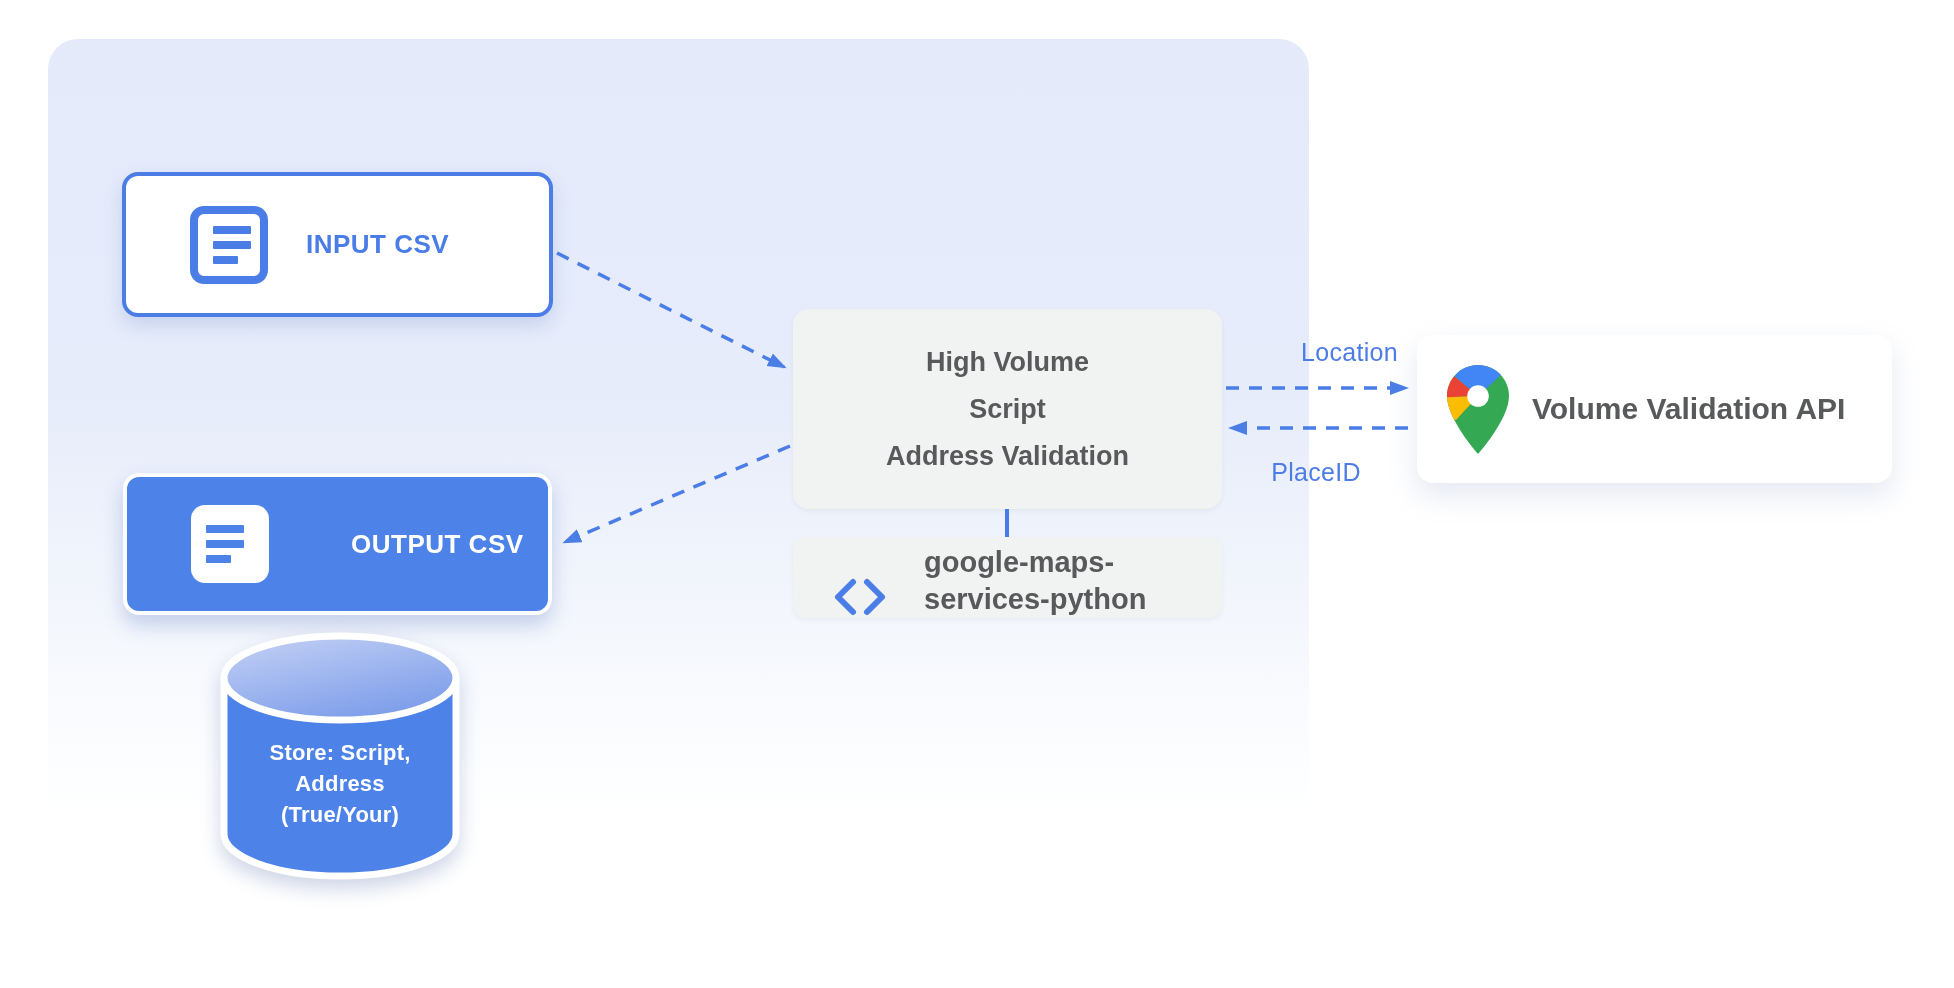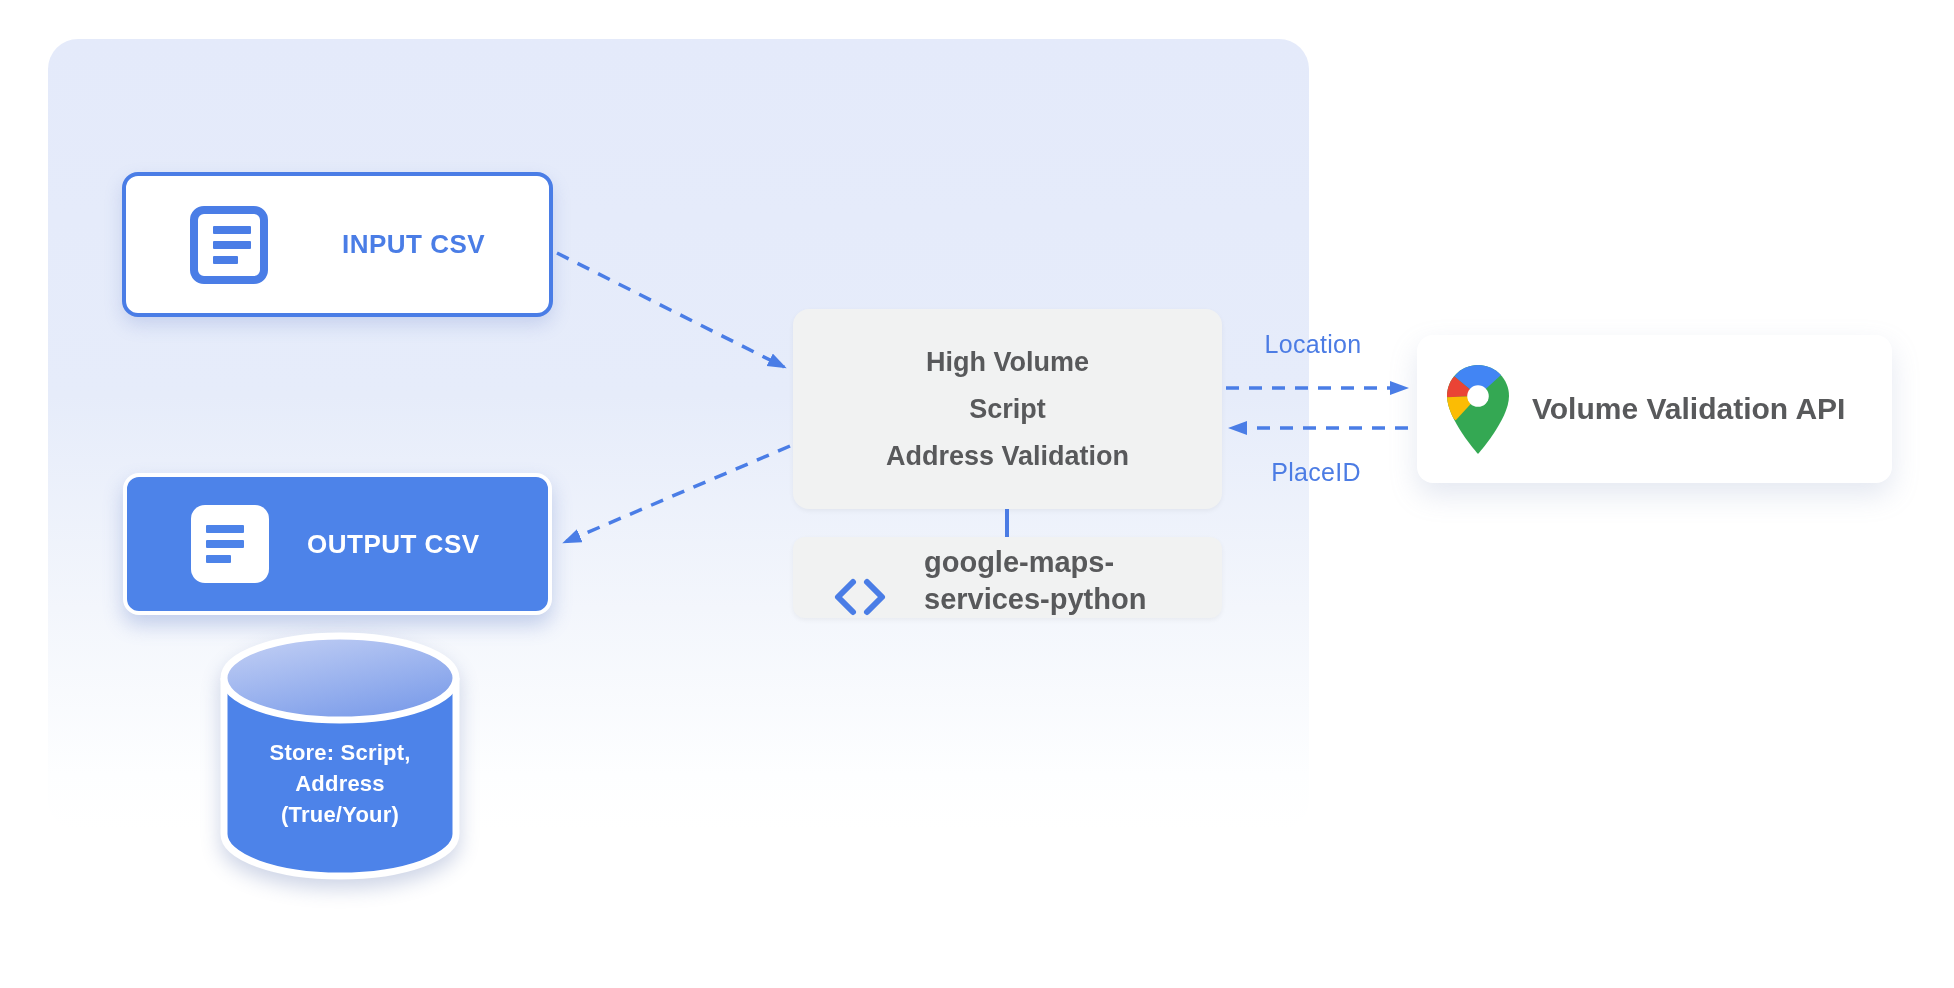--- a/index.html
+++ b/index.html
@@ -16,26 +16,26 @@
   .panel-title{
     position:absolute;left:492px;top:82px;width:400px;text-align:center;
     font-size:27px;font-weight:bold;color:#4c7ce4;letter-spacing:.3px;
   }
   
   .node{position:absolute;display:flex;align-items:center;box-sizing:border-box;}
   .input-csv{
     left:122px;top:172px;width:431px;height:145px;border-radius:16px;
     background:#ffffff;border:4px solid #4a7de6;
     box-shadow:0 8px 18px rgba(90,120,200,.22);
-    gap:36px;
   }
   .output-csv{
     left:123px;top:473px;width:429px;height:142px;border-radius:16px;
     background:#4d83e9;border:4px solid #ffffff;
     box-shadow:0 10px 20px rgba(90,120,200,.32);
+    gap:44px;
   }
   .doc-icon{
     width:78px;height:78px;border-radius:14px;box-sizing:border-box;
     display:flex;flex-direction:column;justify-content:center;gap:7px;
     padding-left:15px;flex:none;
   }
   .doc-icon.outline{border:8px solid #4a7de6;background:#ffffff;margin-left:64px;}
   .doc-icon.filled{background:#ffffff;margin-left:64px;}
   .doc-icon .bar{height:8px;border-radius:1px;}
   .doc-icon.outline .bar{background:#4a7de6;}
@@ -77,21 +77,21 @@
     display:flex;align-items:center;
   }
   .pin-icon{margin-left:30px;flex:none;}
   .api-label{font-size:30px;font-weight:bold;color:#58595b;margin-left:23px;}
   
   .arrows{position:absolute;left:0;top:0;pointer-events:none;}
   .edge-label{
     position:absolute;width:170px;text-align:center;
     font-size:25px;color:#4c7ce4;letter-spacing:.3px;
   }
-  .label-location{left:1228px;top:330px;}
+  .label-location{left:1228px;top:338px;text-align:right;}
   .label-placeid{left:1231px;top:458px;}
 </style>
 </head>
 <body>
 
 <div class="stage">
 
   <div class="panel"></div>
 
   <div class="node input-csv">

